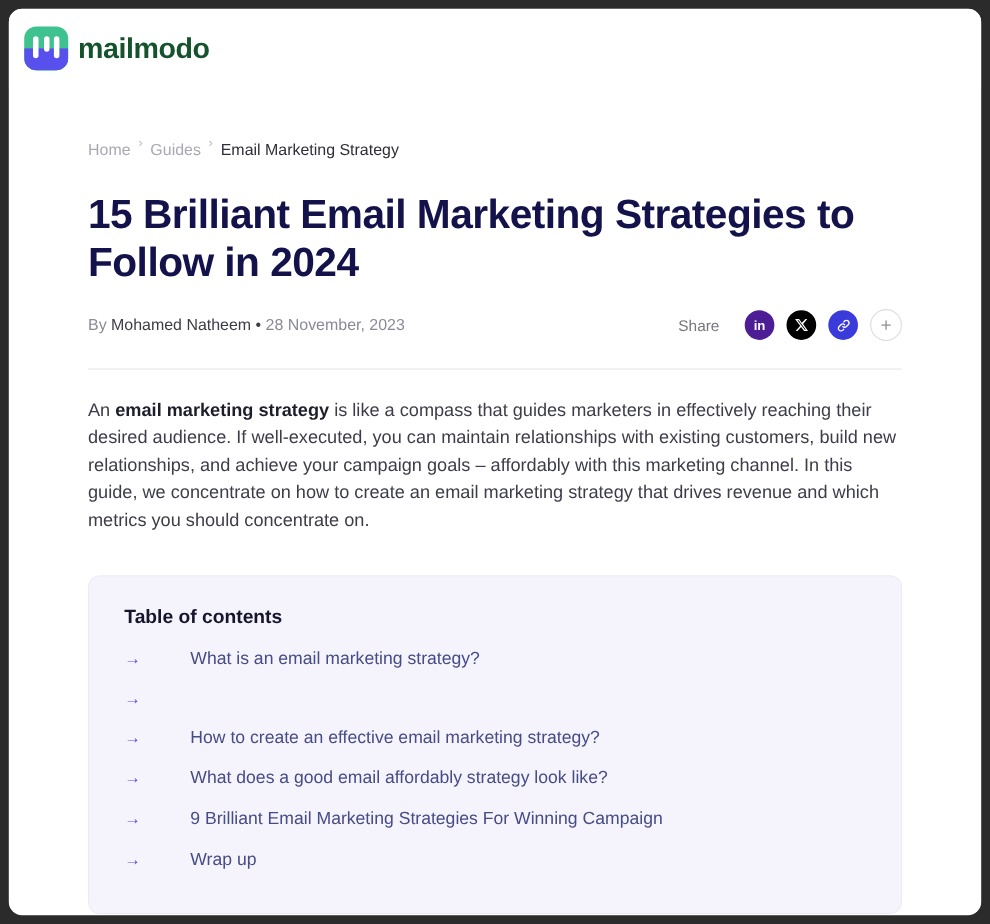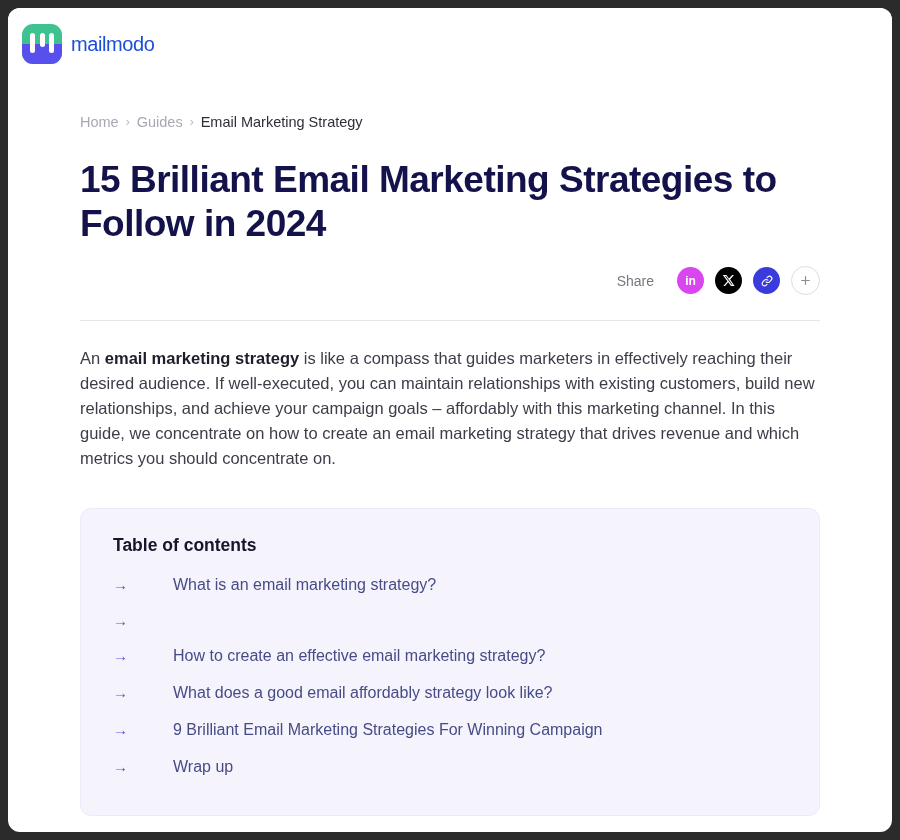--- a/index.html
+++ b/index.html
@@ -58,24 +58,24 @@
   .brand-mark .bar {
     position: absolute;
     width: 5px;
     background: #ffffff;
     border-radius: 3px;
   }
   .brand-mark .bar.b1 { left: 8px;  top: 9px;  height: 20px; }
   .brand-mark .bar.b2 { left: 17.5px; top: 9px;  height: 14px; }
   .brand-mark .bar.b3 { left: 27px; top: 9px;  height: 20px; }
   .brand-name {
-    font-size: 20px;
+    font-size: 26px;
     letter-spacing: -0.4px;
-    color: #1d4ed8;
-    font-weight: 400;
+    color: #14532d;
+    font-weight: 700;
   }
   .main-nav {
     margin-left: auto;
     display: flex;
     align-items: center;
     gap: 32px;
   }
   .nav-item {
     display: flex;
     align-items: center;
@@ -99,21 +99,21 @@
     padding: 0 72px;
     box-sizing: border-box;
   }
   .breadcrumb {
     display: flex;
     align-items: center;
     gap: 7px;
     font-size: 14.5px;
     margin-top: 34px;
   }
-  .crumb { color: #a8a8b3; cursor: pointer; }
+  .crumb { color: #a8a8b3; cursor: pointer; margin-top: 15px; }
   .crumb.current { color: #2f2f3a; cursor: default; }
   .crumb-sep {
     color: #b9b9c2;
     font-size: 12px;
   }
 
   .article-title {
     margin: 28px 0 0 0;
     font-size: 37px;
     line-height: 1.2;
@@ -150,21 +150,21 @@
   .share-btn {
     width: 27px;
     height: 27px;
     border-radius: 50%;
     display: flex;
     align-items: center;
     justify-content: center;
     cursor: pointer;
     flex: 0 0 auto;
   }
-  .share-btn.linkedin { background: #d946ef; }
+  .share-btn.linkedin { background: #4c1d95; }
   .share-btn.x { background: #000000; }
   .share-btn.link { background: #3b3bdb; }
   .share-btn.more {
     background: #ffffff;
     border: 1px solid #dcdce2;
   }
   .share-btn .lbl-in {
     color: #ffffff;
     font-size: 12px;
     font-weight: 700;
@@ -247,20 +247,26 @@
       <span class="crumb">Home</span>
       <span class="crumb-sep">›</span>
       <span class="crumb">Guides</span>
       <span class="crumb-sep">›</span>
       <span class="crumb current">Email Marketing Strategy</span>
     </div>
 
     <h1 class="article-title">15 Brilliant Email Marketing Strategies to Follow in 2024</h1>
 
     <div class="byline-row">
+      <div class="byline">
+        <span>By</span>
+        <span class="author">Mohamed Natheem</span>
+        <span class="sep">•</span>
+        <span>28 November, 2023</span>
+      </div>
 
       <div class="share-block">
         <span class="share-label">Share</span>
 
         <div class="share-btn linkedin">
           <span class="lbl-in">in</span>
         </div>
 
         <div class="share-btn x">
           <svg width="13" height="13" viewBox="0 0 24 24">

